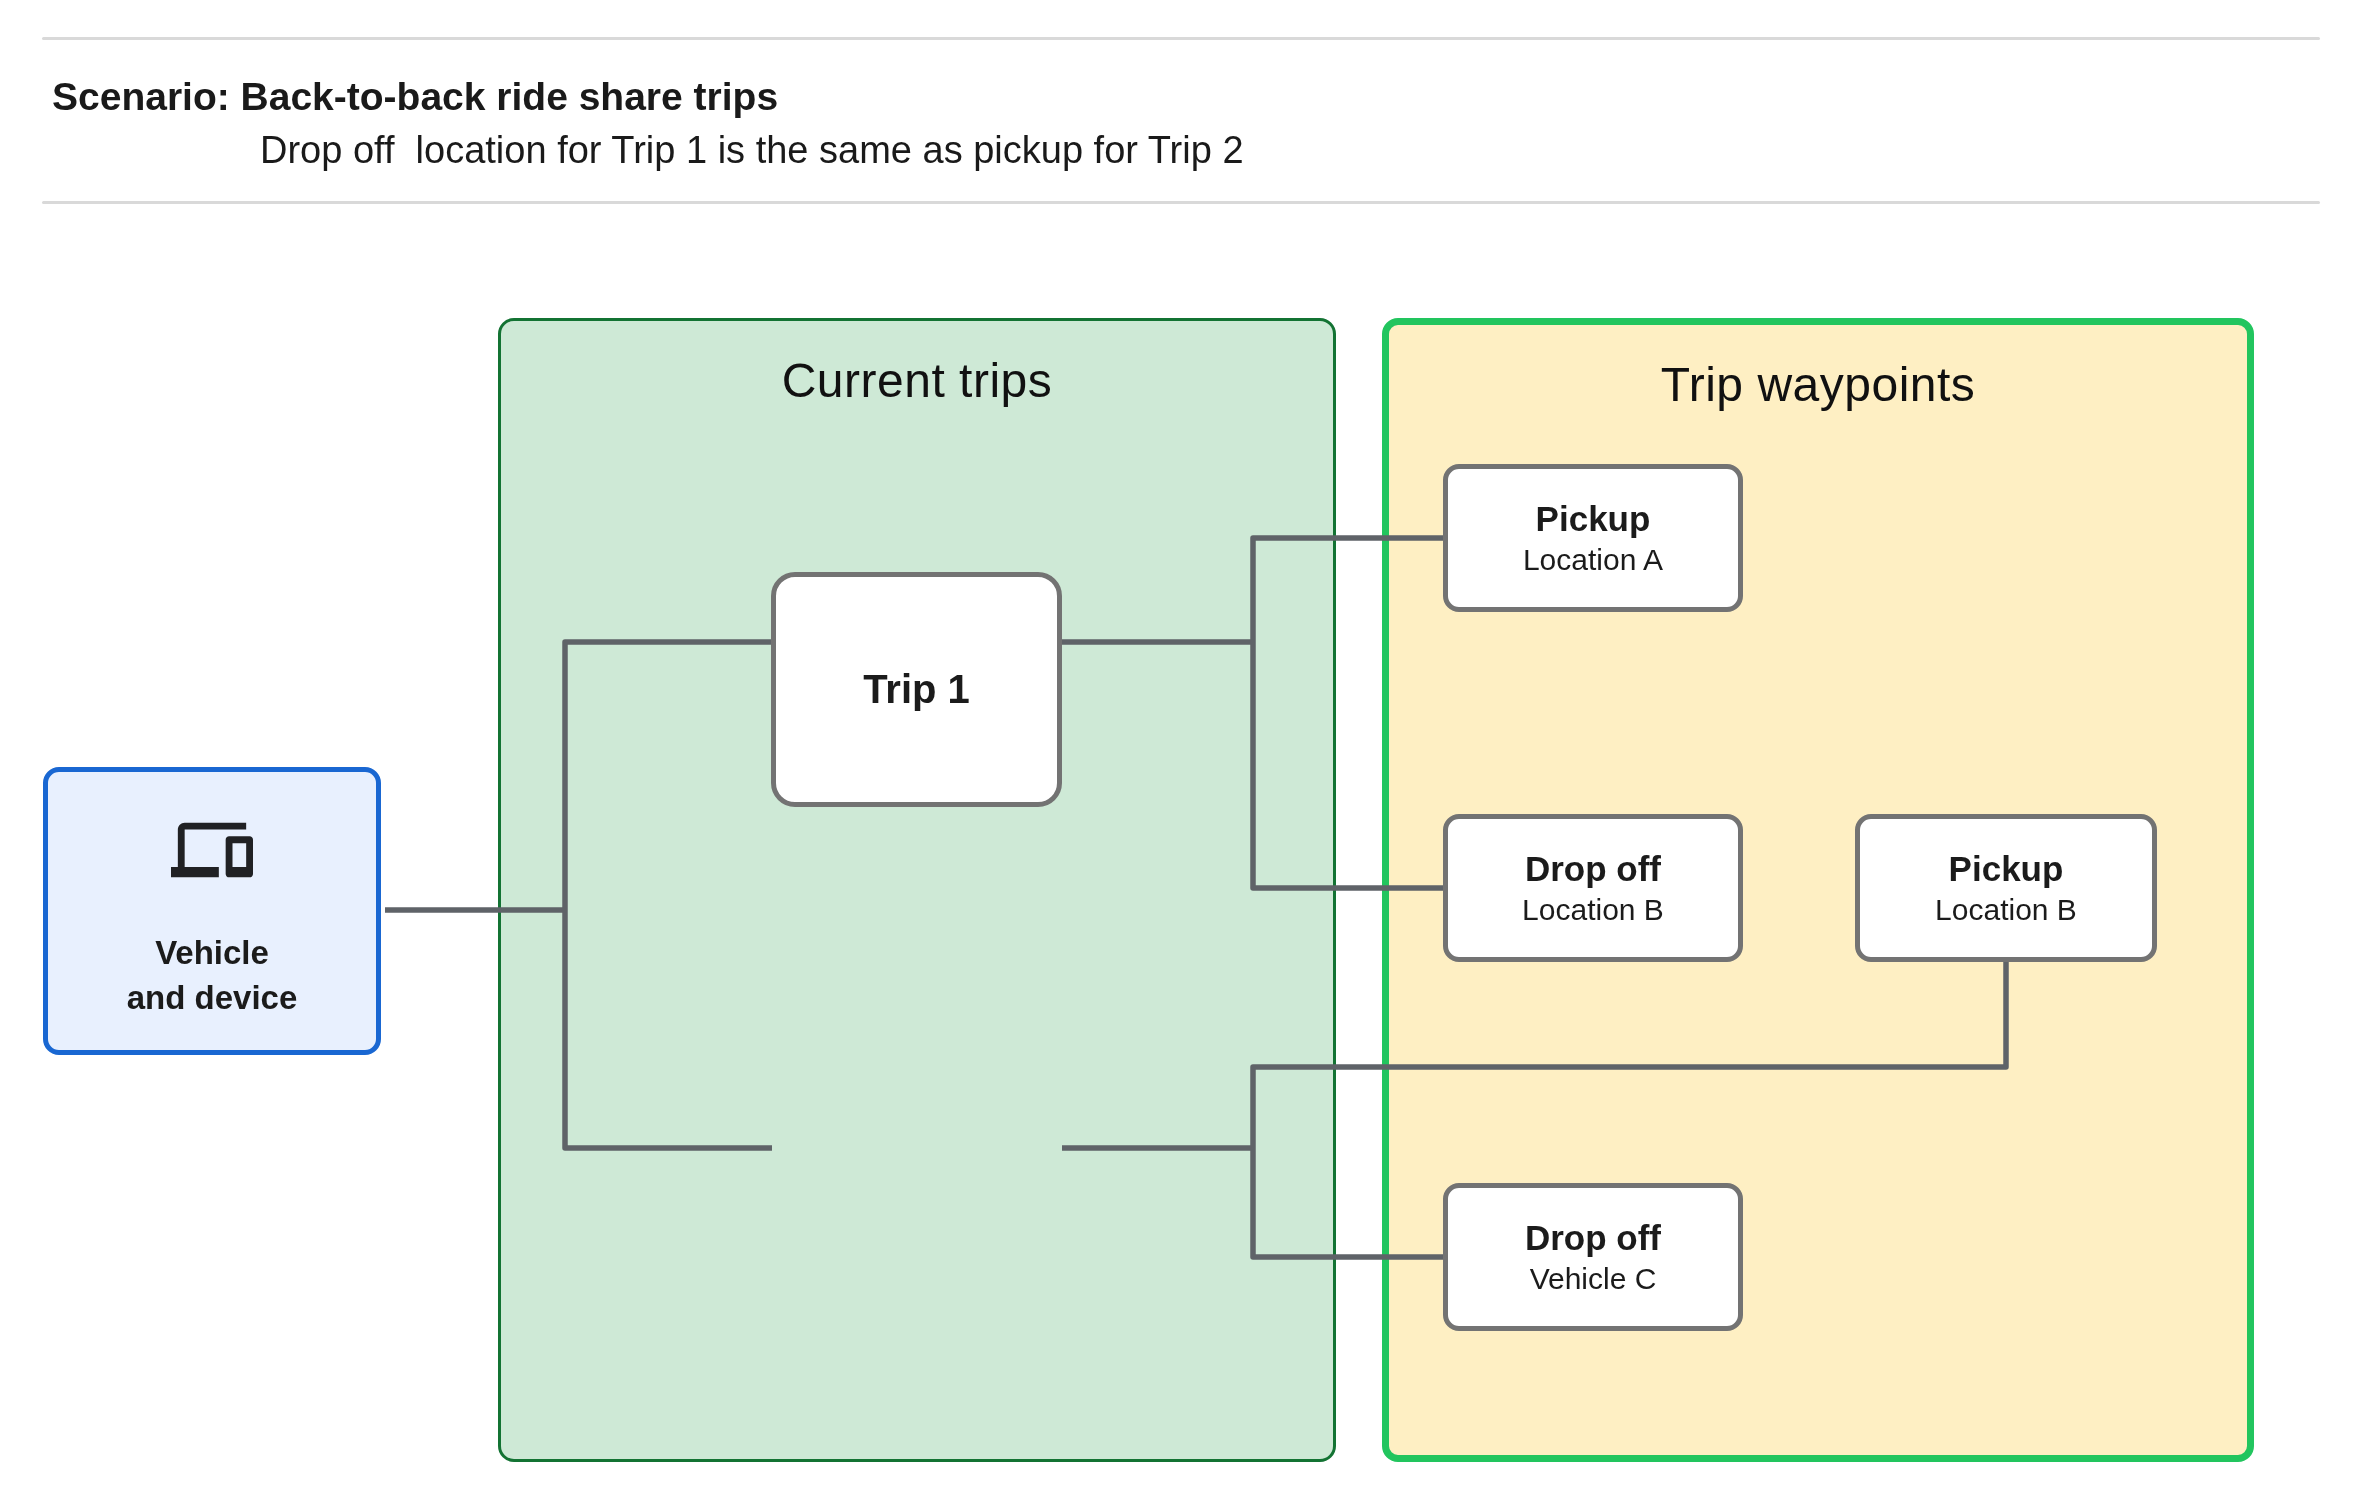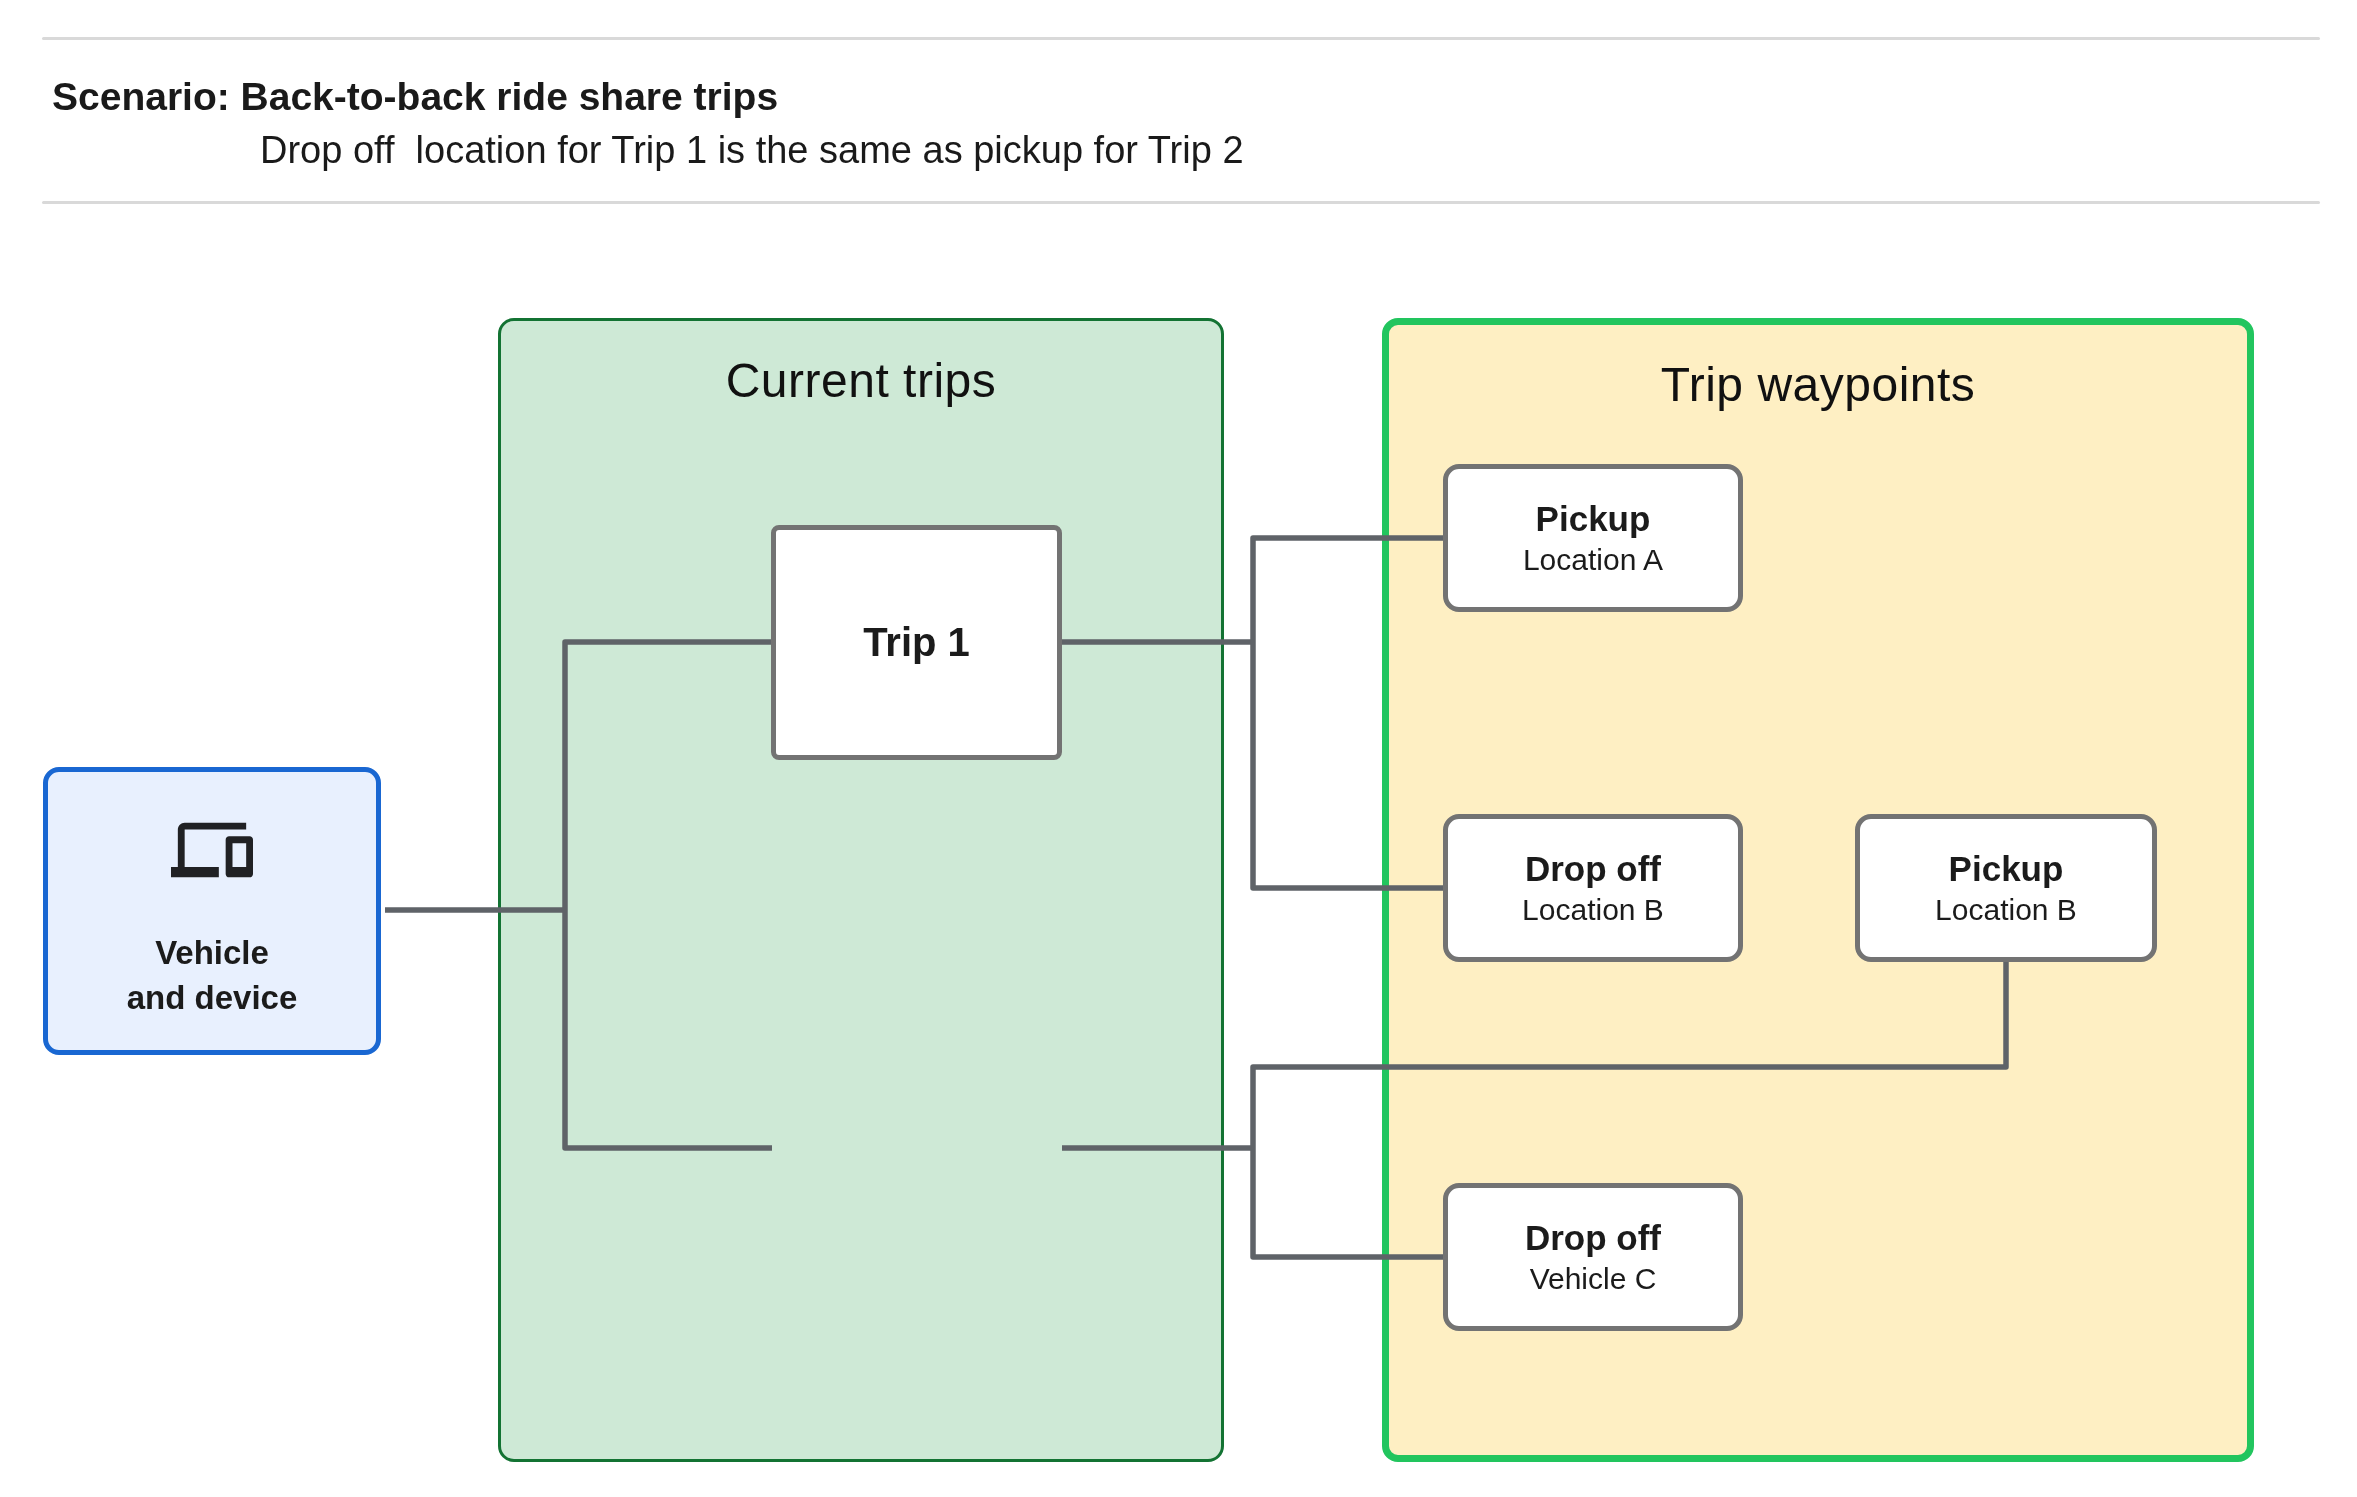--- a/index.html
+++ b/index.html
@@ -25,39 +25,39 @@
   .scenario-subtitle{
     position:absolute;left:260px;top:127px;
     font-size:38px;font-weight:400;line-height:46px;color:#1a1a1a;
     white-space:pre-wrap;
   }
   .panel{
     position:absolute;top:318px;height:1144px;
     border-radius:16px;box-sizing:border-box;
   }
   .panel.green{
-    left:498px;width:726px;
+    left:498px;width:838px;
     background:#cee9d6;border:3px solid #137333;padding-left:40px;
   }
   .panel.orange{
     left:1382px;width:872px;
     background:#feefc3;border:7px solid #22c55e;
   }
   .panel-title{
     position:absolute;left:0;top:32px;width:100%;
     text-align:center;font-size:48px;font-weight:400;color:#111111;
     letter-spacing:0.5px;
   }
   .connector-svg{position:absolute;left:0;top:0;}
   .node{
     position:absolute;box-sizing:border-box;
     background:#ffffff;border:5px solid #737373;
     display:flex;flex-direction:column;align-items:center;justify-content:center;
   }
-  .trip-node{border-radius:8px;}
+  .trip-node{border-radius:24px;margin-top:47px;}
   .trip-label{font-size:40px;font-weight:700;color:#1b1b1b;}
   .waypoint-node{border-radius:16px;width:300px;height:148px;}
   .wp-type{font-size:35px;font-weight:700;line-height:44px;color:#1b1b1b;}
   .wp-location{font-size:30px;font-weight:400;line-height:38px;color:#1b1b1b;}
   .vehicle-node{
     position:absolute;left:43px;top:767px;width:338px;height:288px;
     box-sizing:border-box;background:#e8f0fe;border:5px solid #1967d2;
     border-radius:16px;
   }
   .vehicle-icon{

